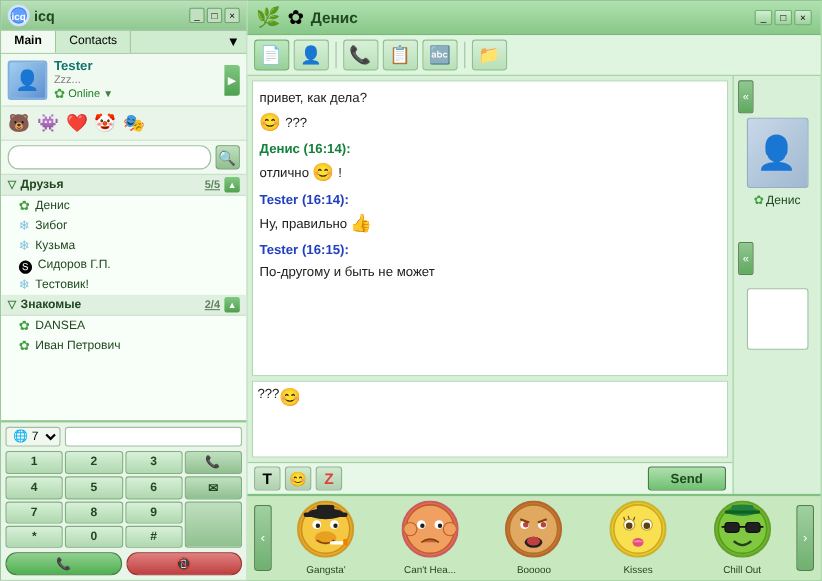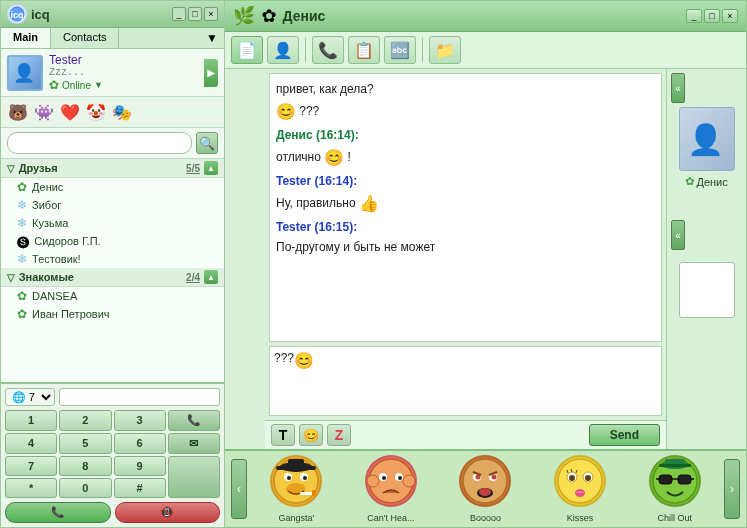--- a/index.html
+++ b/index.html
@@ -91,22 +91,22 @@
     }
     .my-avatar {
       width: 36px; height: 36px;
       background: linear-gradient(135deg, #a0d0f0, #6090d0);
       border: 2px solid #80b0e0;
       border-radius: 3px;
       display: flex; align-items: center; justify-content: center;
       font-size: 18px;
     }
     .my-info { flex: 1; }
-    .my-name { font-weight: normal; font-size: 12px; color: #4c1d95; }
-    .my-status-line { font-size: 10px; color: #808080; font-family: Liberation Mono, monospace; }
+    .my-name { font-weight: bold; font-size: 12px; color: #0f766e; }
+    .my-status-line { font-size: 10px; color: #808080; }
     .my-status-badge {
       display: flex; align-items: center; gap: 3px;
       font-size: 10px; color: #208020;
     }
     .online-flower { color: #40a040; font-size: 12px; }
     .profile-arrow {
       width: 14px; height: 28px;
       background: linear-gradient(to bottom, #80c880, #50a050);
       border-radius: 0 3px 3px 0;
       display: flex; align-items: center; justify-content: center;
@@ -327,21 +327,20 @@
     .chat-body {
       flex: 1;
       display: flex;
       overflow: hidden;
     }
 
     .chat-messages-area {
       flex: 1;
       display: flex;
       flex-direction: column;
-      padding-left: 40px;
     }
 
     .messages-scroll {
       flex: 1;
       background: white;
       border: 1px solid #b0d8b0;
       margin: 4px 4px 0 4px;
       padding: 6px;
       overflow-y: auto;
       font-size: 12px;

